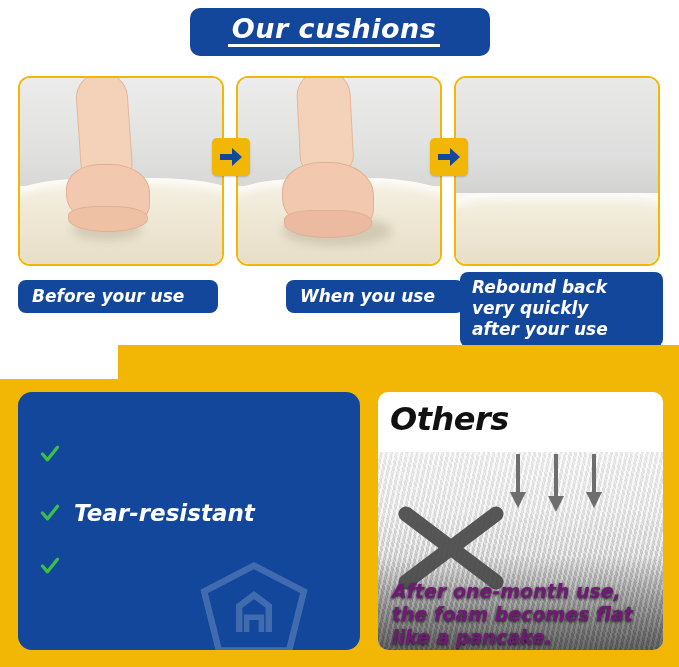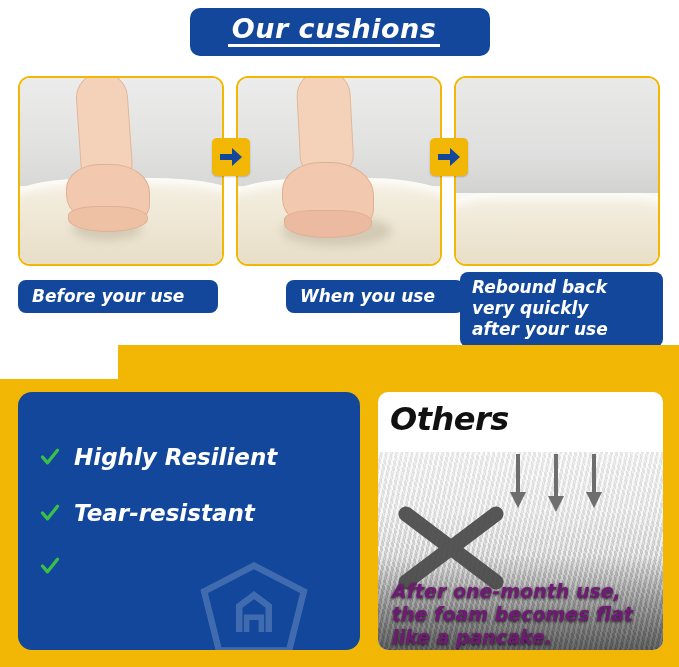--- a/index.html
+++ b/index.html
@@ -248,21 +248,20 @@
     <polygon points="60,6 114,34 98,98 22,98 6,34" fill="none" stroke="#ffffff" stroke-width="7"></polygon>
     <path d="M44,78 L44,50 L60,38 L76,50 L76,78" fill="none" stroke="#ffffff" stroke-width="7"></path>
     <path d="M52,78 L52,62 L68,62 L68,78" fill="none" stroke="#ffffff" stroke-width="6"></path>
   </svg>
 </div>
 
 <div class="feature" id="feat0">
   <svg class="check" viewBox="0 0 24 24">
     <polyline points="3,12 9,19 21,4" fill="none" stroke="#39c04a" stroke-width="4" stroke-linecap="round" stroke-linejoin="round"></polyline>
   </svg>
-  <span>Highly Resilient</span>
 </div>
 <div class="feature" id="feat1">
   <svg class="check" viewBox="0 0 24 24">
     <polyline points="3,12 9,19 21,4" fill="none" stroke="#39c04a" stroke-width="4" stroke-linecap="round" stroke-linejoin="round"></polyline>
   </svg>
   <span>Tear-resistant</span>
 </div>
 <div class="feature" id="feat2">
   <svg class="check" viewBox="0 0 24 24">
     <polyline points="3,12 9,19 21,4" fill="none" stroke="#39c04a" stroke-width="4" stroke-linecap="round" stroke-linejoin="round"></polyline>

